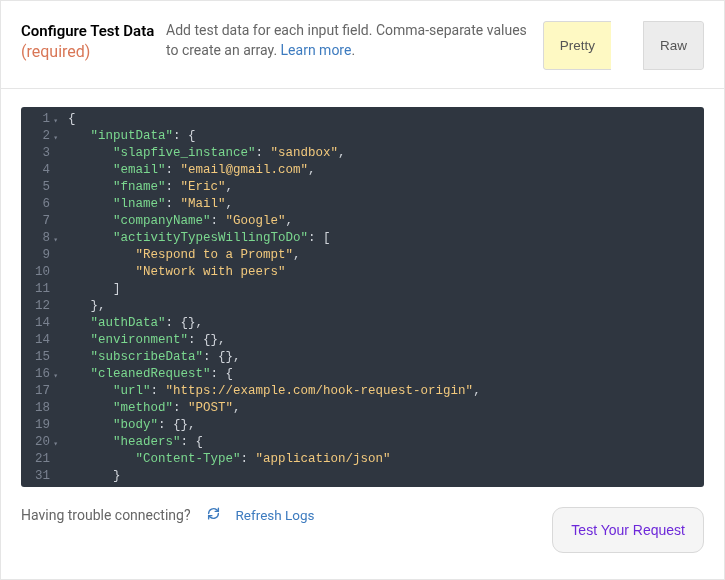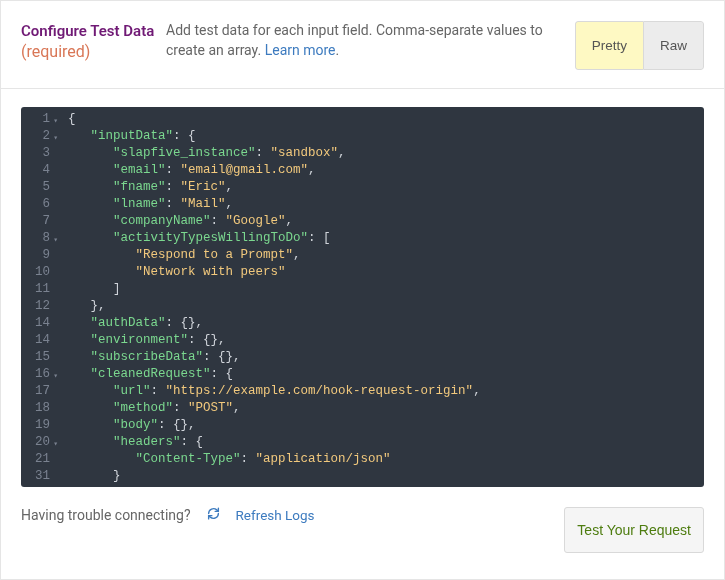--- a/index.html
+++ b/index.html
@@ -18,21 +18,21 @@
     padding: 20px 20px 18px 20px;
     border-bottom: 1px solid #e5e5e5;
   }
   .header-title-block {
     flex: 0 0 145px;
     padding-right: 10px;
   }
   .header-title {
     font-size: 15px;
     font-weight: 600;
-    color: #701a75;
+    color: #000000;
     line-height: 1.3;
   }
   .required {
     font-size: 16px;
     color: #d97757;
     font-weight: 400;
   }
   .header-desc-block {
     flex: 1;
     font-size: 14px;
@@ -52,21 +52,21 @@
   .toggle-btn {
     border: 1px solid #d9d9d9;
     background: #fef9c3;
     padding: 16px 16px;
     font-size: 13.5px;
     color: #555;
     cursor: pointer;
   }
   .toggle-btn:first-child { border-right: none; border-radius: 3px 0 0 3px; }
   .toggle-btn:last-child { border-radius: 0 3px 3px 0; }
-  .toggle-btn.active { background: #ececec; }
+  .toggle-btn.active { background: #ececec; margin-left: 32px; }
 
   .editor-wrap {
     padding: 18px 20px 8px 20px;
   }
   .editor-scroll {
     position: relative;
     height: 380px;
     overflow-y: scroll;
     border-radius: 3px;
   }
@@ -127,25 +127,25 @@
     display: inline-flex;
     align-items: center;
     gap: 16px;
     cursor: pointer;
   }
   .refresh-icon svg { width: 13px; height: 13px; }
   .spacer { flex: 1; }
   .test-btn {
     border: 1px solid #d9d9d9;
     background: #f5f5f5;
-    padding: 14px 12px;
+    padding: 14px 18px;
     font-size: 14px;
-    color: #4d7c0f;
+    color: #6d28d9;
     cursor: pointer;
-    border-radius: 3px;
+    border-radius: 11px;
   }
 </style>
 </head>
 <body>
 
 <div class="header">
   <div class="header-title-block">
     <span class="header-title">Configure Test Data</span>
     <span class="required">(required)</span>
   </div>

